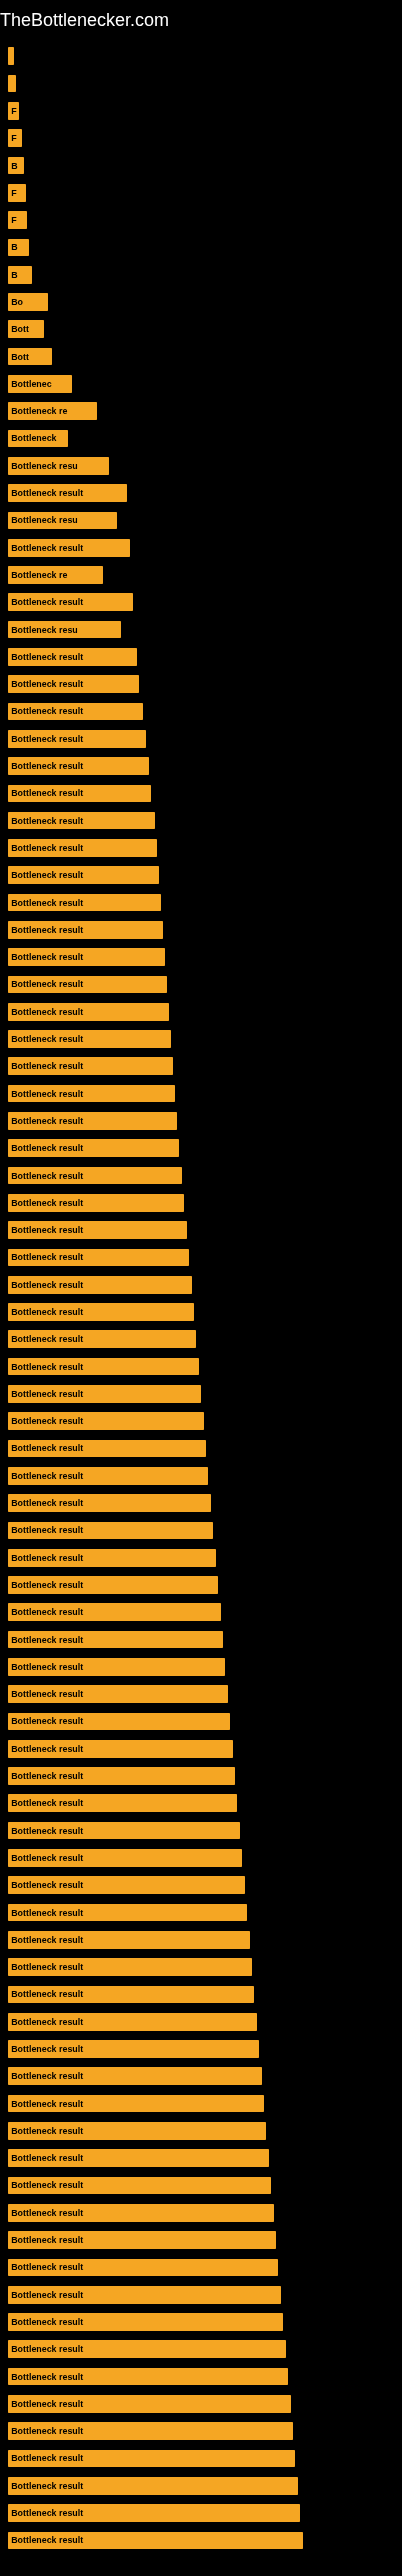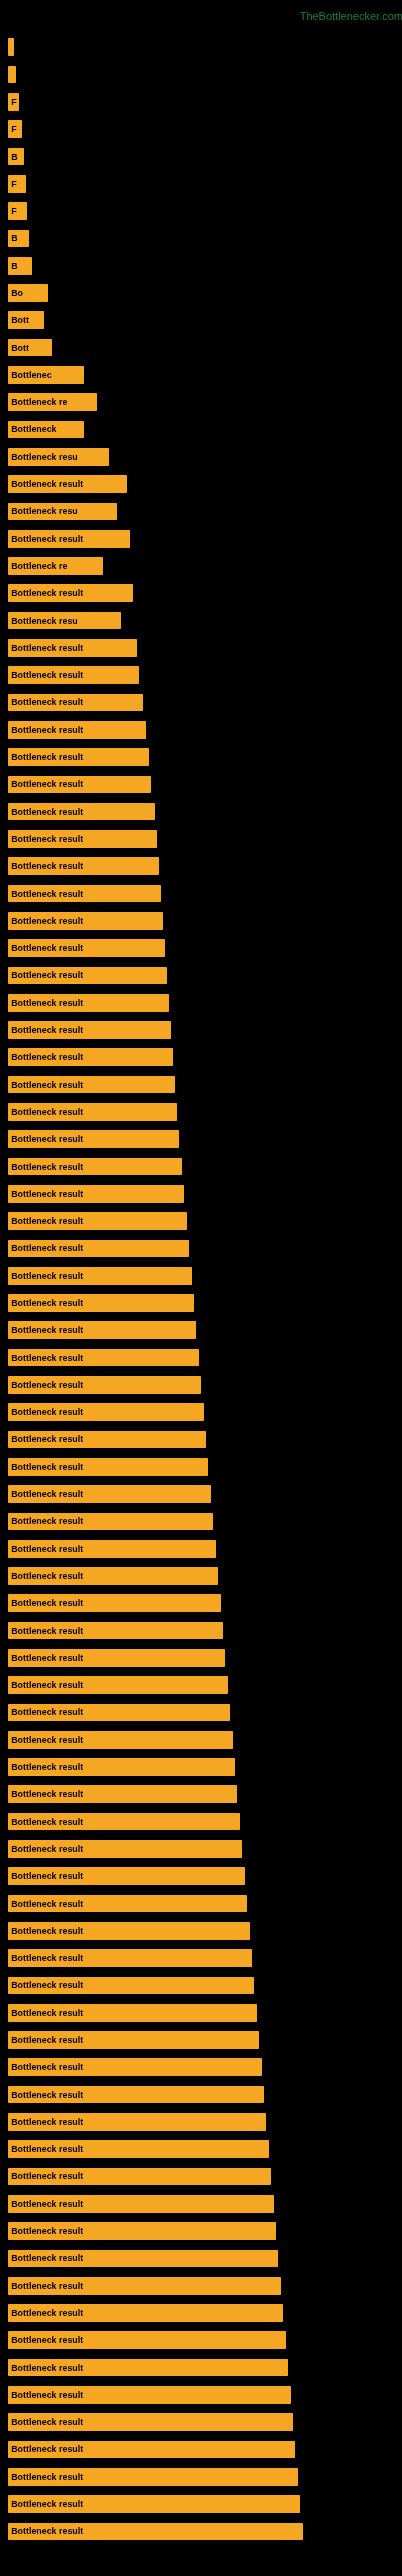--- a/index.html
+++ b/index.html
@@ -10,23 +10,23 @@
 
     body {
       background-color: #000000;
       width: 403px;
       min-height: 2576px;
       font-family: Arial, sans-serif;
       overflow-x: hidden;
     }
 
     .site-title {
-      color: #15803d;
-      font-size: 11px;
-      text-align: right;
+      color: #ffffff;
+      font-size: 18px;
+      text-align: left;
       padding: 9.7px 0 6.4px 0;
       font-weight: normal;
     }
 
     .chart-area {
       position: relative;
       width: 403px;
       padding: 8px 8px 0 8px;
     }
 
@@ -87,27 +87,27 @@
     <div class="bar-row">
       <div class="bar" style="width: 40px;">Bo</div>
     </div>
     <div class="bar-row">
       <div class="bar" style="width: 36px;">Bott</div>
     </div>
     <div class="bar-row">
       <div class="bar" style="width: 44px;">Bott</div>
     </div>
     <div class="bar-row">
-      <div class="bar" style="width: 76px;">Bottlenec</div>
+      <div class="bar" style="width: 64px;">Bottlenec</div>
     </div>
     <div class="bar-row">
       <div class="bar" style="width: 89px;">Bottleneck re</div>
     </div>
     <div class="bar-row">
-      <div class="bar" style="width: 76px;">Bottleneck</div>
+      <div class="bar" style="width: 60px;">Bottleneck</div>
     </div>
     <div class="bar-row">
       <div class="bar" style="width: 101px;">Bottleneck resu</div>
     </div>
     <div class="bar-row">
       <div class="bar" style="width: 119px;">Bottleneck result</div>
     </div>
     <div class="bar-row">
       <div class="bar" style="width: 109px;">Bottleneck resu</div>
     </div>

